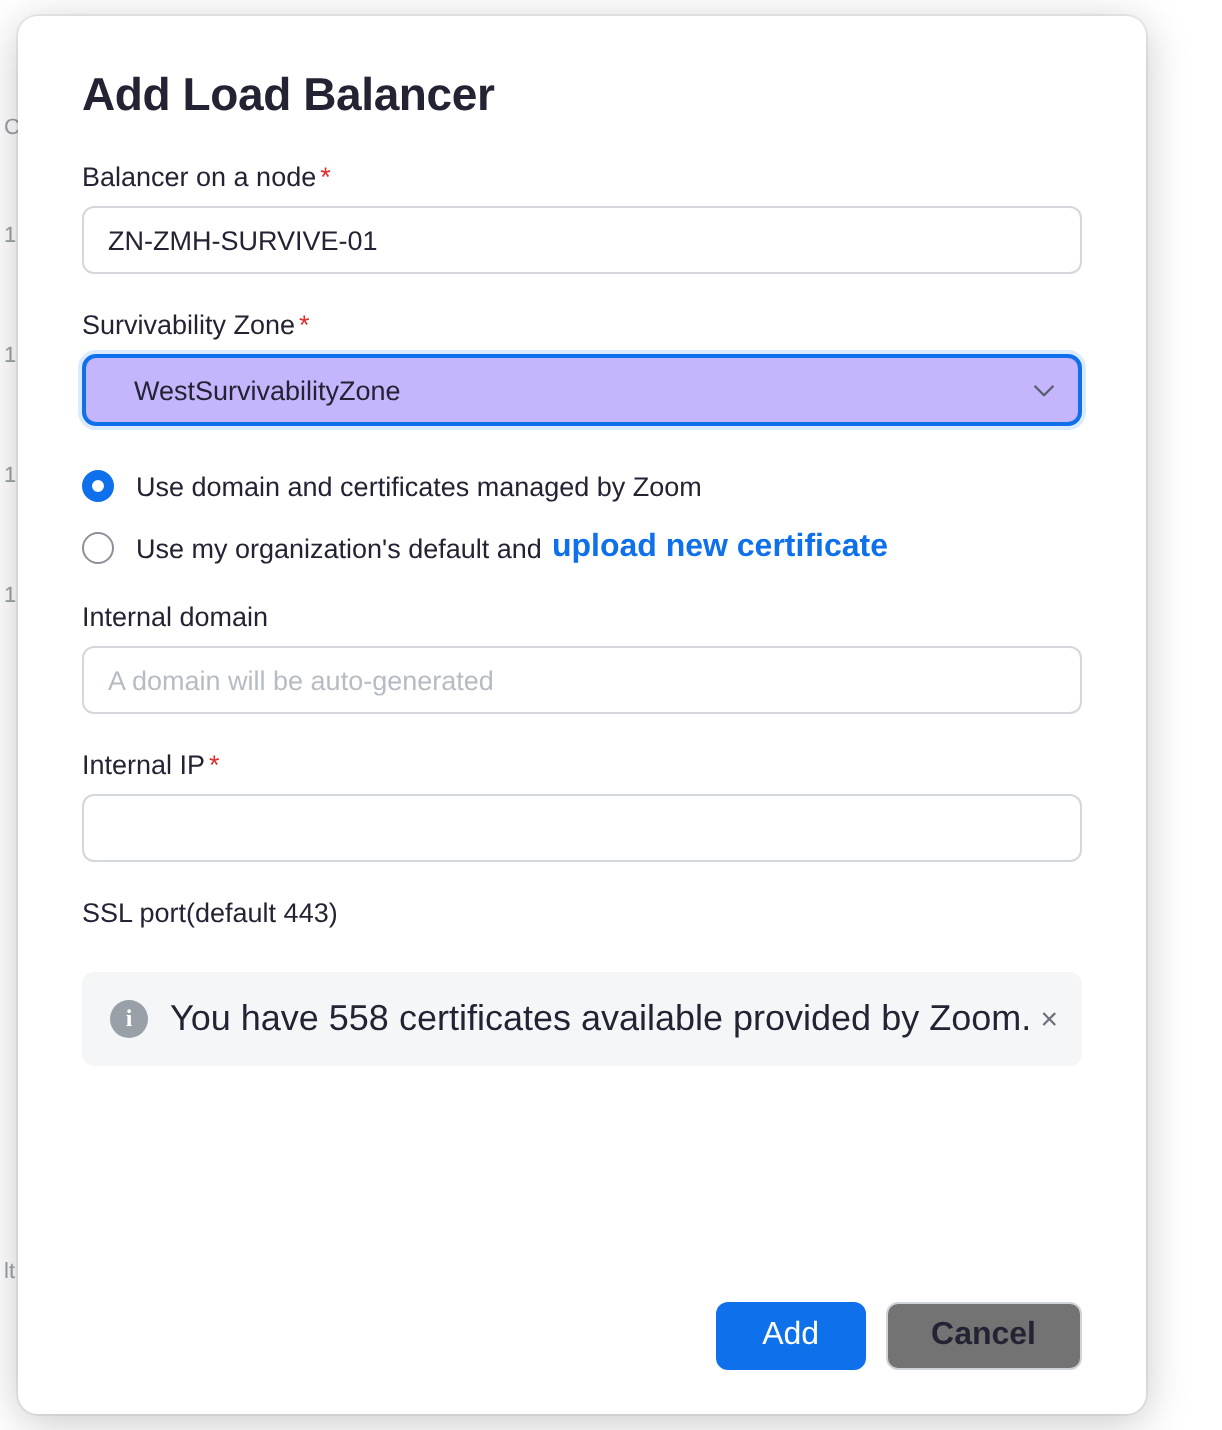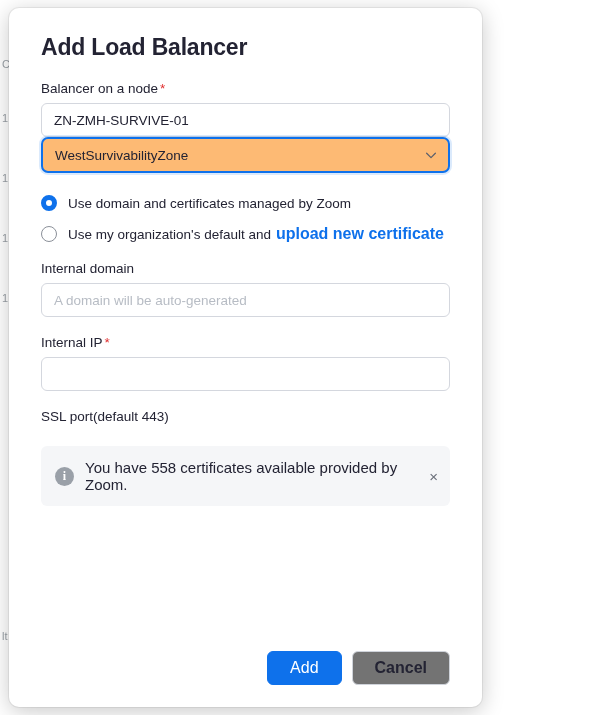--- a/index.html
+++ b/index.html
@@ -34,21 +34,21 @@
   .bg-col span {
     position: absolute;
     left: 2px;
     white-space: nowrap;
   }
 
   .modal {
     position: absolute;
     left: 9px;
     top: 8px;
-    width: 473px;
+    width: 564px;
     height: 699px;
     background: #ffffff;
     border-radius: 10px;
     box-shadow: 0 4px 22px rgba(0,0,0,0.22), 0 0 0 1px rgba(0,0,0,0.06);
     box-sizing: border-box;
     padding: 0;
   }
 
   .modal-title {
     font-size: 23px;
@@ -96,26 +96,26 @@
   .select-wrap {
     position: relative;
     width: 100%;
   }
   .select-box {
     width: 100%;
     box-sizing: border-box;
     height: 36px;
     border: 2px solid #0e71eb;
     border-radius: 7px;
-    padding: 0 12px;
-    font-size: 13.5px;
-    color: #232333;
-    display: flex;
-    align-items: center;
-    background: #fdba74;
+    padding: 0 24px;
+    font-size: 13.5px;
+    color: #232333;
+    display: flex;
+    align-items: center;
+    background: #c4b5fd;
     box-shadow: 0 0 0 2px rgba(14,113,235,0.15);
   }
   .chevron {
     position: absolute;
     right: 12px;
     top: 50%;
     transform: translateY(-50%);
     width: 14px;
     height: 14px;
     color: #5a5f6d;
@@ -170,21 +170,21 @@
     font-size: 12px;
     font-weight: bold;
     display: flex;
     align-items: center;
     justify-content: center;
     margin-right: 11px;
     flex: none;
     font-family: "Liberation Serif", serif;
   }
   .notice-text {
-    font-size: 15px;
+    font-size: 18px;
     color: #232333;
   }
   .notice-close {
     position: absolute;
     right: 12px;
     top: 50%;
     transform: translateY(-50%);
     font-size: 15px;
     color: #6a6f7a;
     cursor: pointer;
@@ -240,20 +240,23 @@
 
   <div class="modal-title">Add Load Balancer</div>
 
   <div class="form">
 
     <div class="field-label">
       <span>Balancer on a node</span><span class="req">*</span>
     </div>
     <input class="text-input" type="text" value="ZN-ZMH-SURVIVE-01" style="">
 
+    <div class="field-label">
+      <span>Survivability Zone</span><span class="req">*</span>
+    </div>
     <div class="select-wrap">
       <div class="select-box">
         <span>WestSurvivabilityZone</span>
       </div>
       <svg class="chevron" viewBox="0 0 16 16">
         <path d="M3 6 L8 11 L13 6" fill="none" stroke="currentColor" stroke-width="1.4" stroke-linecap="round" stroke-linejoin="round"></path>
       </svg>
     </div>
 
     <div class="radio-group">

